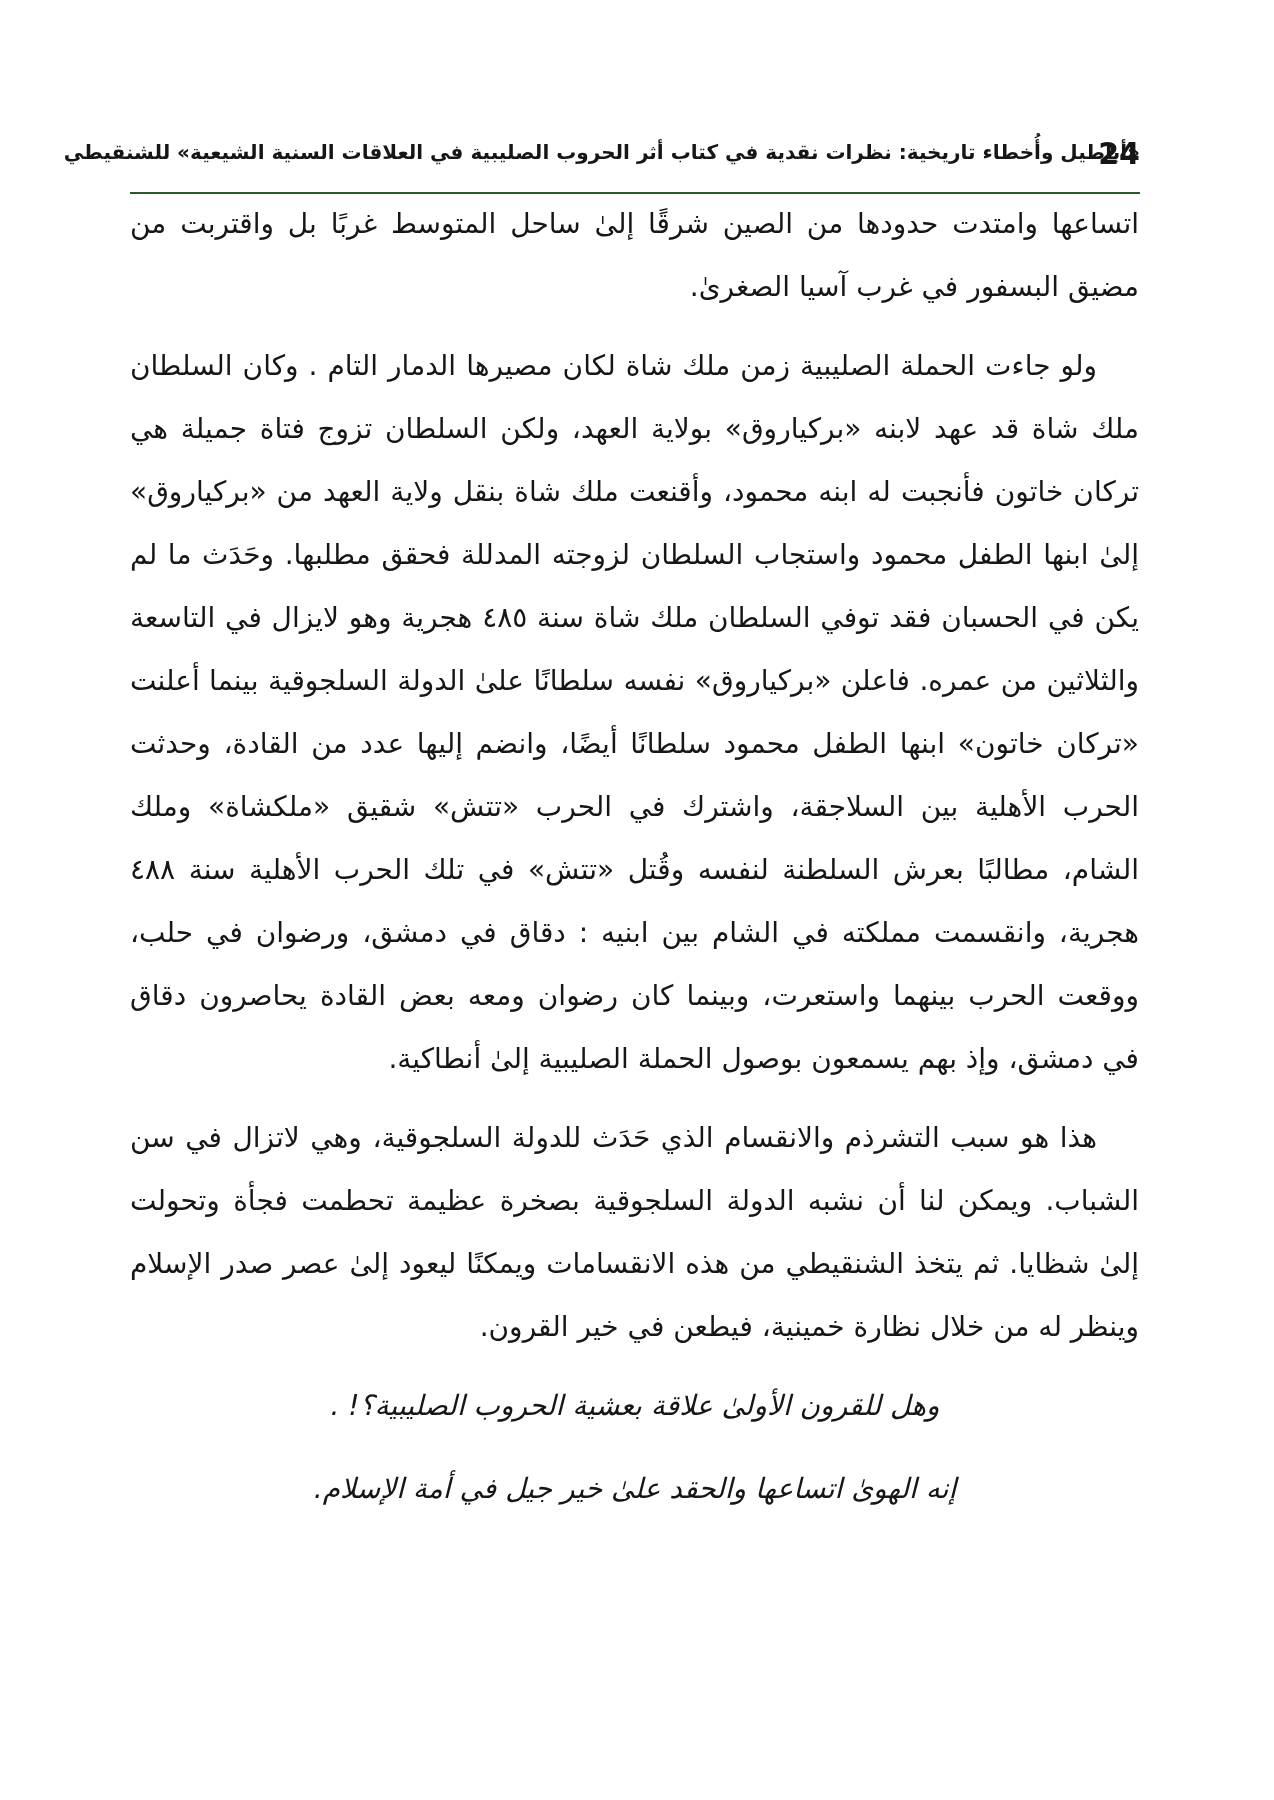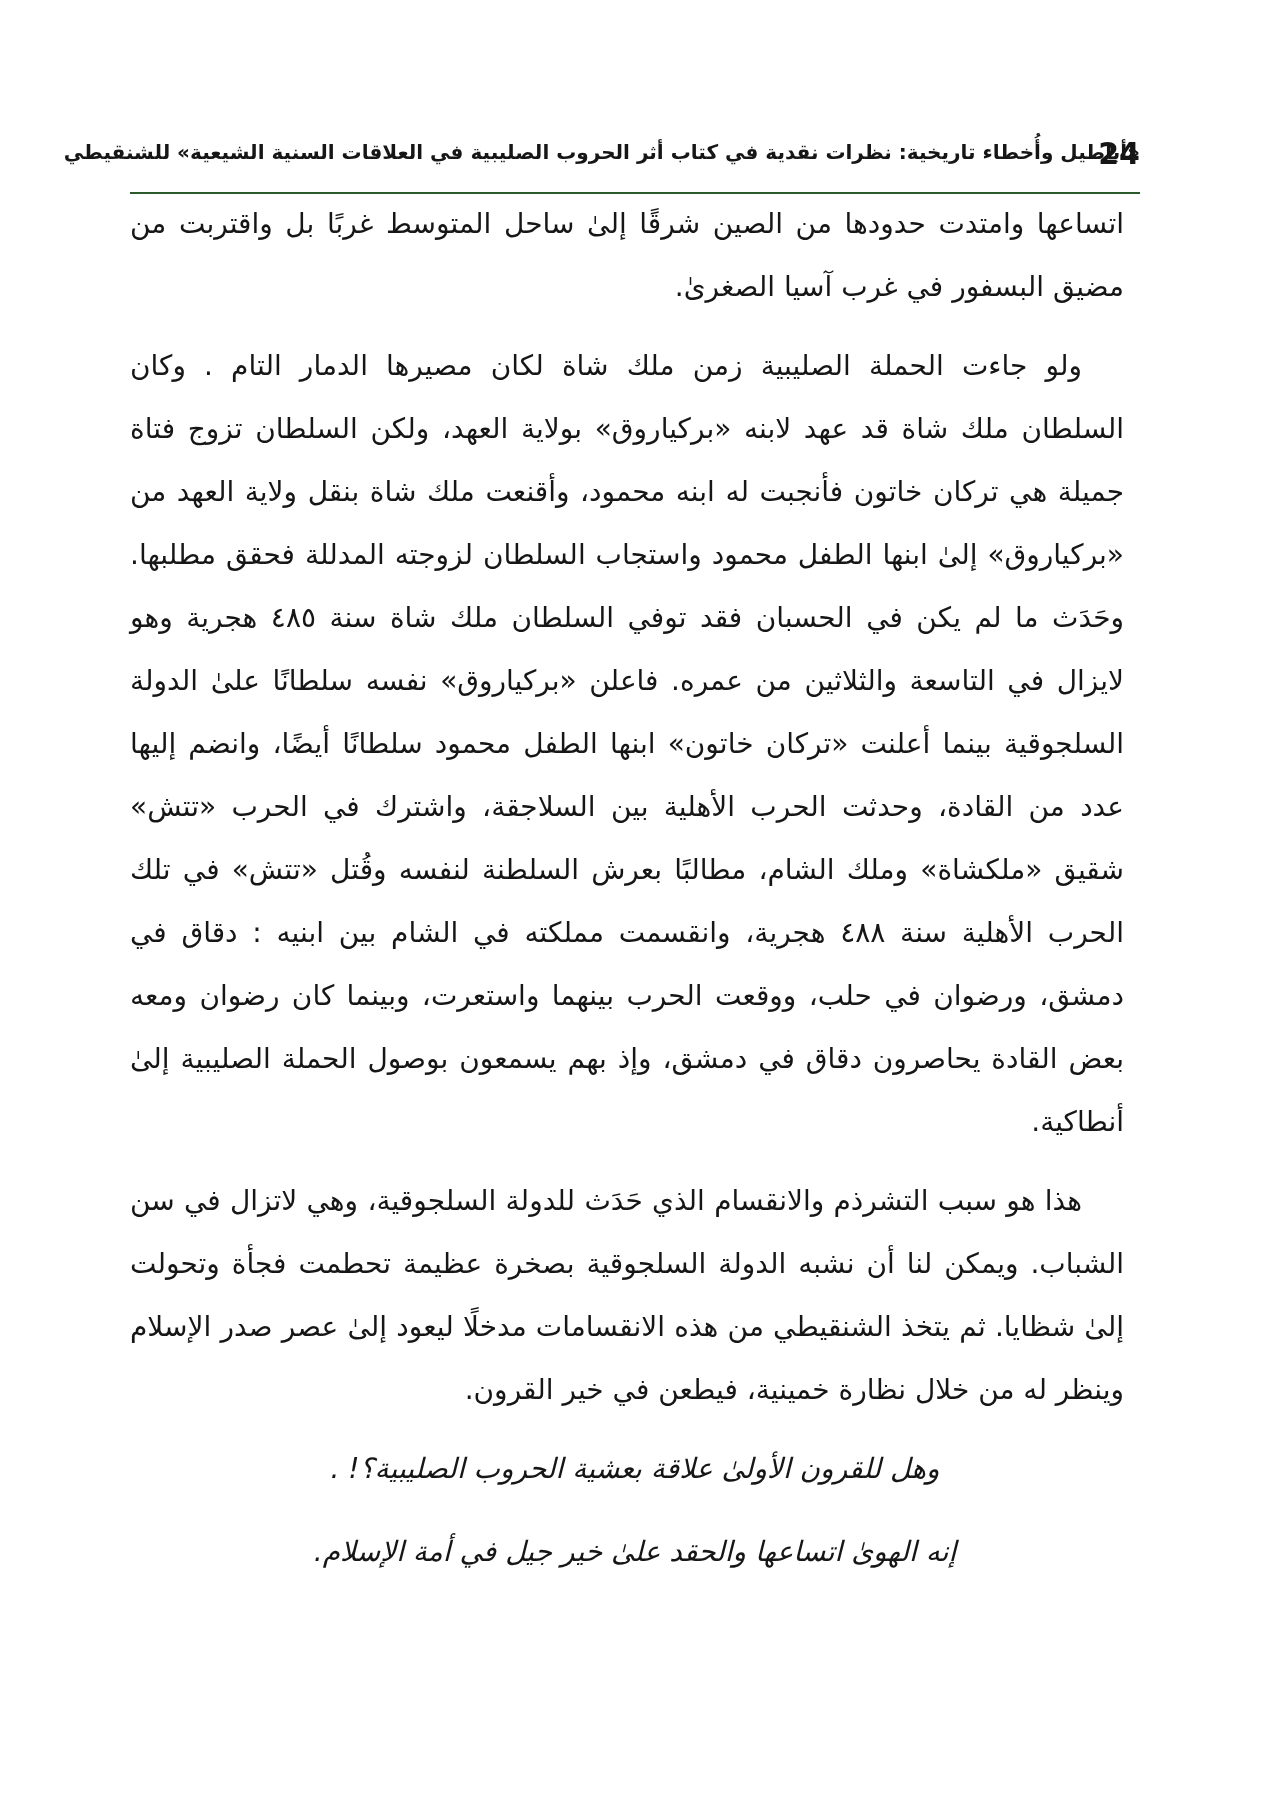--- a/index.html
+++ b/index.html
@@ -61,21 +61,21 @@
   .body-text {
     position: absolute;
     top: 192px;
     right: 134px;
     width: 1010px;
     font-size: 28px;
     line-height: 63px;
     text-align: justify;
   }
   .body-text p {
-    margin: 0 16px 16px 0;
+    margin: 0 1px 16px 0;
   }
   p.para-indent {
     text-indent: 42px;
   }
   p.para-center {
     text-align: center;
     text-indent: 0;
     margin: 10px 0 20px 0;
     font-style: italic;
   }
@@ -87,18 +87,18 @@
 
   <header class="header">
     <div class="header-title">«أباطيل وأُخطاء تاريخية: نظرات نقدية في كتاب أثر الحروب الصليبية في العلاقات السنية الشيعية» للشنقيطي</div>
     <div class="page-number">24</div>
     <hr class="header-rule">
   </header>
 
   <main class="body-text">
     <p class="para">اتساعها وامتدت حدودها من الصين شرقًا إلىٰ ساحل المتوسط غربًا بل واقتربت من مضيق البسفور في غرب آسيا الصغرىٰ.</p>
     <p class="para para-indent">ولو جاءت الحملة الصليبية زمن ملك شاة لكان مصيرها الدمار التام . وكان السلطان ملك شاة قد عهد لابنه «بركياروق» بولاية العهد، ولكن السلطان تزوج فتاة جميلة هي تركان خاتون فأنجبت له ابنه محمود، وأقنعت ملك شاة بنقل ولاية العهد من «بركياروق» إلىٰ ابنها الطفل محمود واستجاب السلطان لزوجته المدللة فحقق مطلبها. وحَدَث ما لم يكن في الحسبان فقد توفي السلطان ملك شاة سنة ٤٨٥ هجرية وهو لايزال في التاسعة والثلاثين من عمره. فاعلن «بركياروق» نفسه سلطانًا علىٰ الدولة السلجوقية بينما أعلنت «تركان خاتون» ابنها الطفل محمود سلطانًا أيضًا، وانضم إليها عدد من القادة، وحدثت الحرب الأهلية بين السلاجقة، واشترك في الحرب «تتش» شقيق «ملكشاة» وملك الشام، مطالبًا بعرش السلطنة لنفسه وقُتل «تتش» في تلك الحرب الأهلية سنة ٤٨٨ هجرية، وانقسمت مملكته في الشام بين ابنيه : دقاق في دمشق، ورضوان في حلب، ووقعت الحرب بينهما واستعرت، وبينما كان رضوان ومعه بعض القادة يحاصرون دقاق في دمشق، وإذ بهم يسمعون بوصول الحملة الصليبية إلىٰ أنطاكية.</p>
-    <p class="para para-indent">هذا هو سبب التشرذم والانقسام الذي حَدَث للدولة السلجوقية، وهي لاتزال في سن الشباب. ويمكن لنا أن نشبه الدولة السلجوقية بصخرة عظيمة تحطمت فجأة وتحولت إلىٰ شظايا. ثم يتخذ الشنقيطي من هذه الانقسامات مدخلًا ليعود إلىٰ عصر صدر الإسلام وينظر له من خلال نظارة خمينية، فيطعن في خير القرون.</p>
+    <p class="para para-indent">هذا هو سبب التشرذم والانقسام الذي حَدَث للدولة السلجوقية، وهي لاتزال في سن الشباب. ويمكن لنا أن نشبه الدولة السلجوقية بصخرة عظيمة تحطمت فجأة وتحولت إلىٰ شظايا. ثم يتخذ الشنقيطي من هذه الانقسامات ويمكنًا ليعود إلىٰ عصر صدر الإسلام وينظر له من خلال نظارة خمينية، فيطعن في خير القرون.</p>
     <p class="para para-center">وهل للقرون الأولىٰ علاقة بعشية الحروب الصليبية؟! .</p>
     <p class="para para-center">إنه الهوىٰ اتساعها والحقد علىٰ خير جيل في أمة الإسلام.</p>
   </main>
 
 </div>
 
 </body></html>

